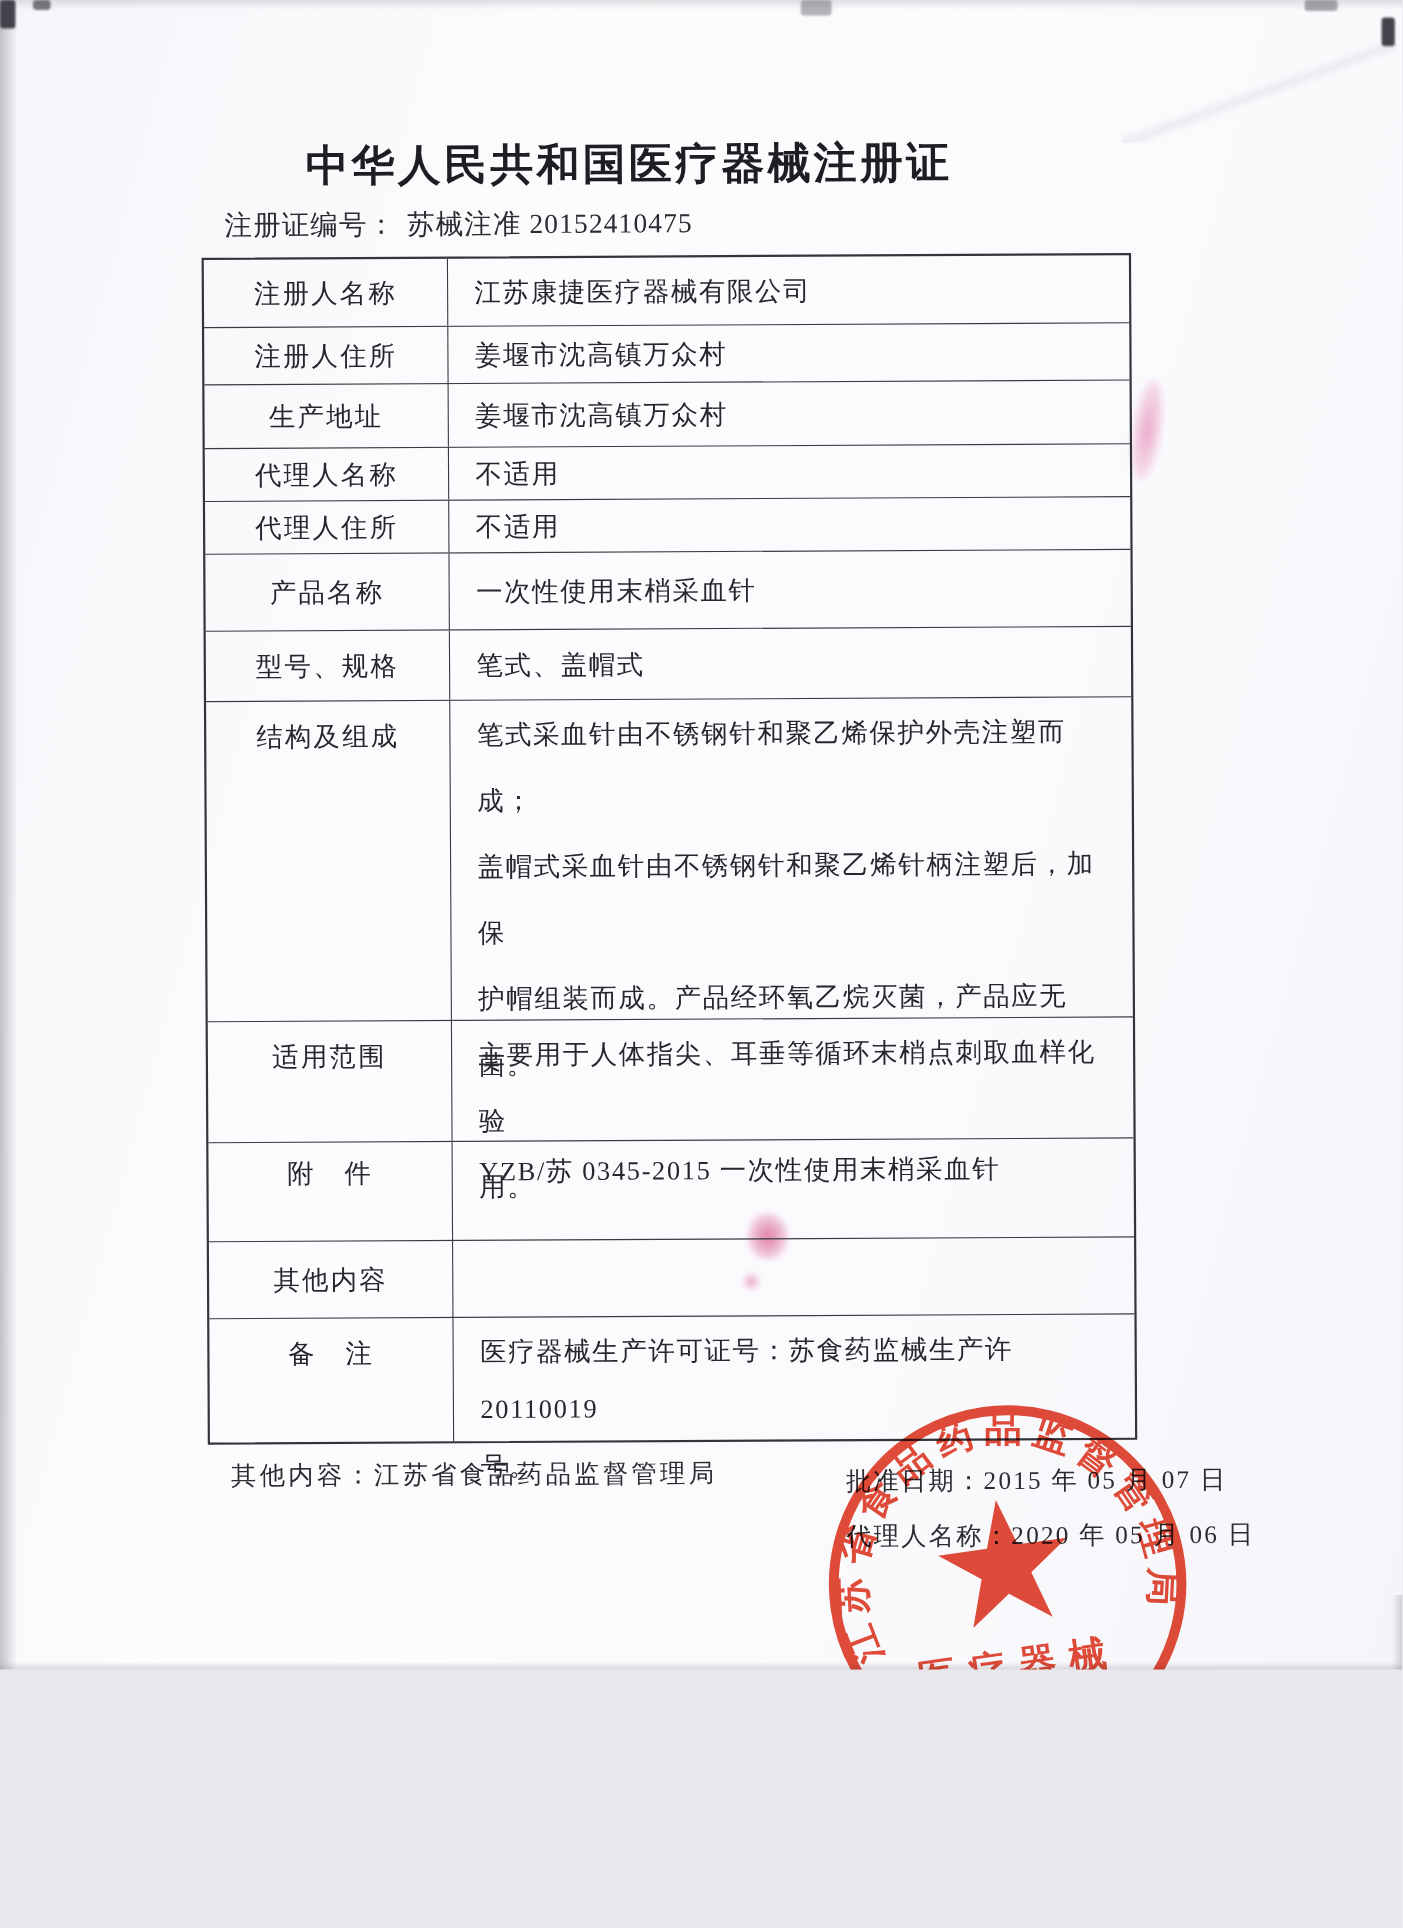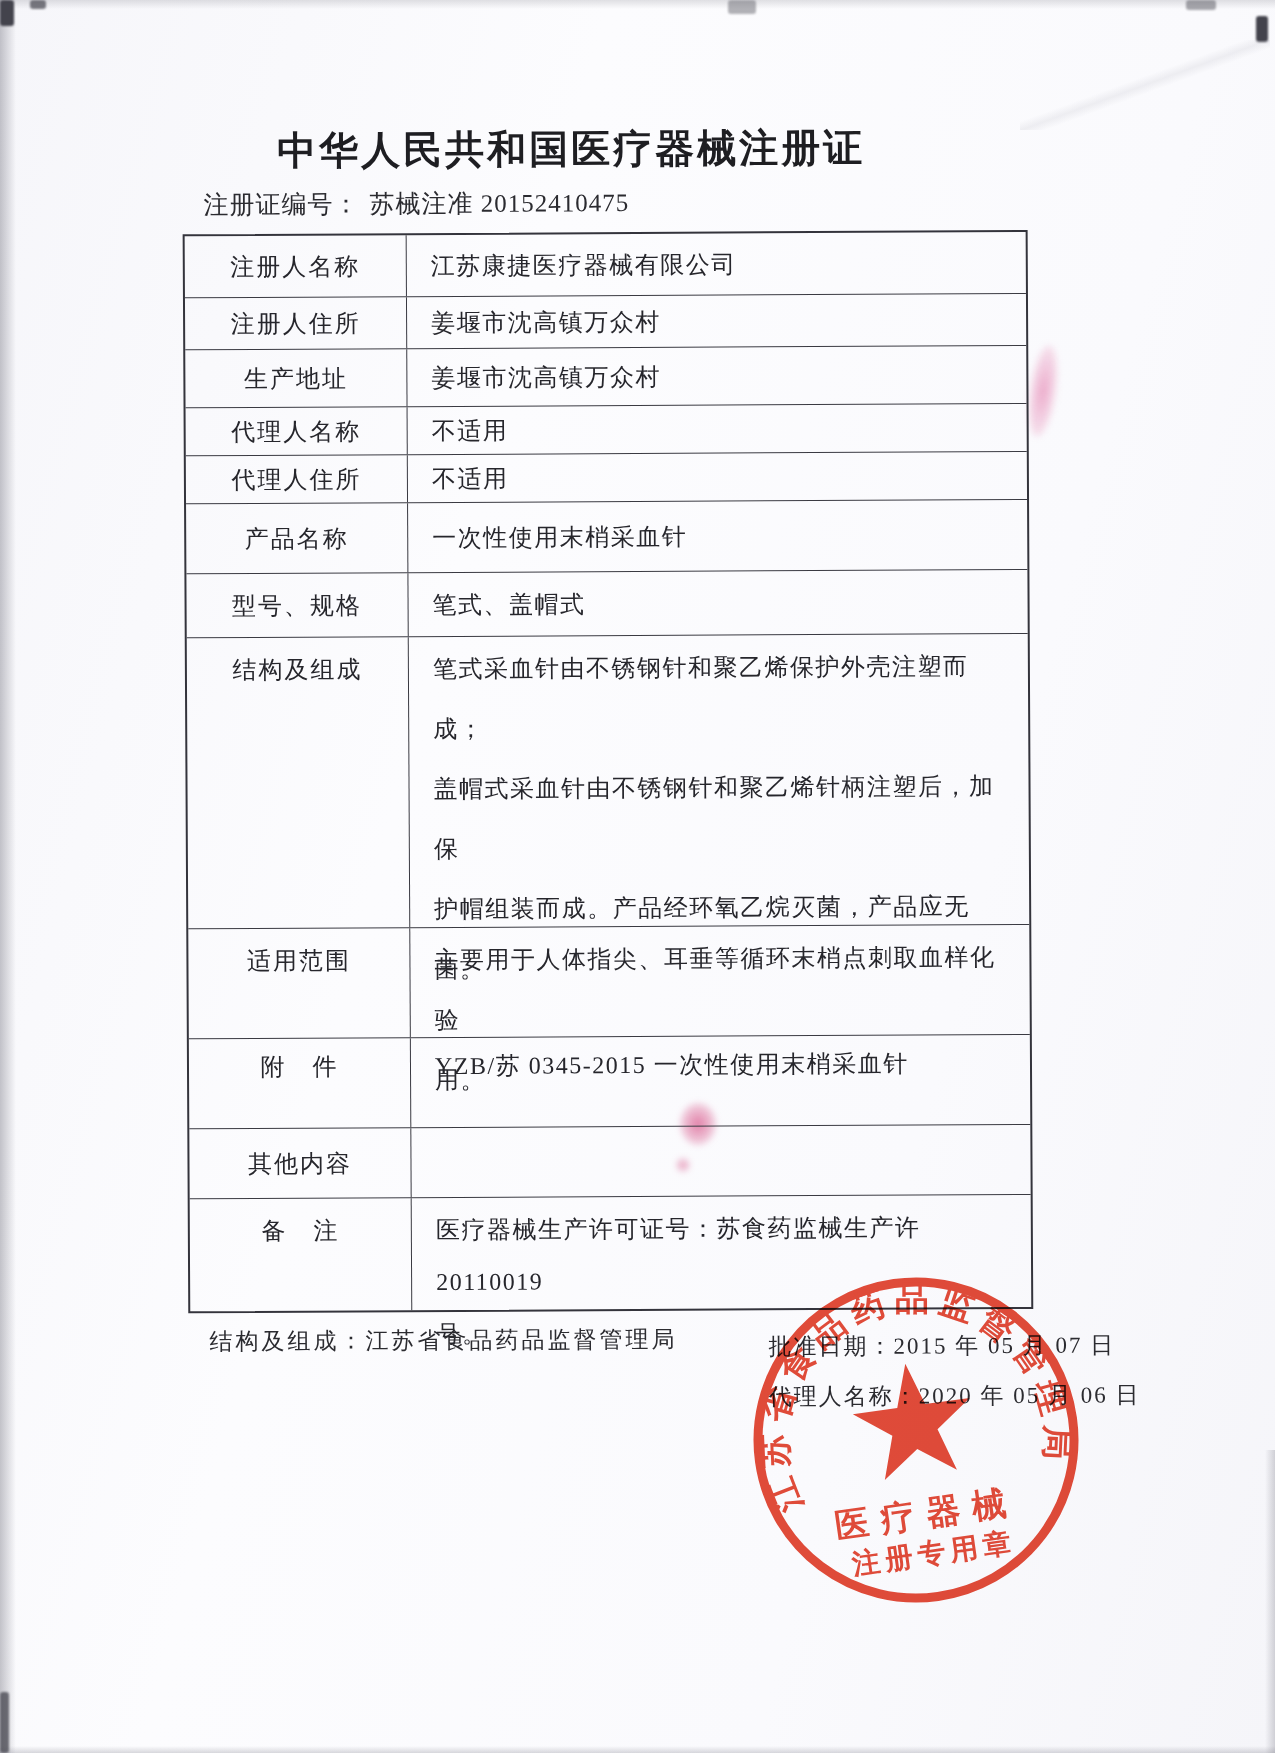--- a/index.html
+++ b/index.html
@@ -1,17 +1,17 @@
 <!DOCTYPE html>
 <html><head>
 <meta charset="utf-8">
 <style>
   html,body { margin:0; padding:0; background:#e8e8ec; }
   .page {
-    position:relative; width:1275px; height:1753px; margin:0 auto;
+    position:relative; width:1275px; height:1518px; margin:0 auto;
     background: linear-gradient(105deg, #f6f6fa 0%, #fcfcfe 35%, #fafafd 70%, #f5f5f9 100%);
     overflow:hidden;
     font-family:"Liberation Serif","DejaVu Serif",serif;
     color:#2b2b30;
   }
   
   .edge-left { position:absolute; left:0; top:0; width:16px; height:100%;
     background:linear-gradient(to right, rgba(110,110,122,.40), rgba(110,110,122,0)); }
   .edge-top { position:absolute; left:0; top:0; width:100%; height:9px;
     background:linear-gradient(to bottom, rgba(120,120,130,.22), rgba(120,120,130,0)); }
@@ -147,21 +147,21 @@
         <div class="cell c-value"></div>
       </div>
       <div class="trow v-top lh-mid" style="height:112px">
         <div class="cell c-label">备　注</div>
         <div class="cell c-value">医疗器械生产许可证号：苏食药监械生产许 20110019
 号。</div>
       </div>
     </div>
 
     <div class="dept">
-      <span>结构及组成：</span><span>江苏省食品药品监督管理局</span>
+      <span>其他内容：</span><span>江苏省食品药品监督管理局</span>
     </div>
 
     <div class="d-appr">
       <span>批准日期：</span><span>2015 年 05 月 07 日</span>
     </div>
 
     <div class="d-valid">
       <span>代理人名称：</span><span>2020 年 05 月 06 日</span>
     </div>
 

